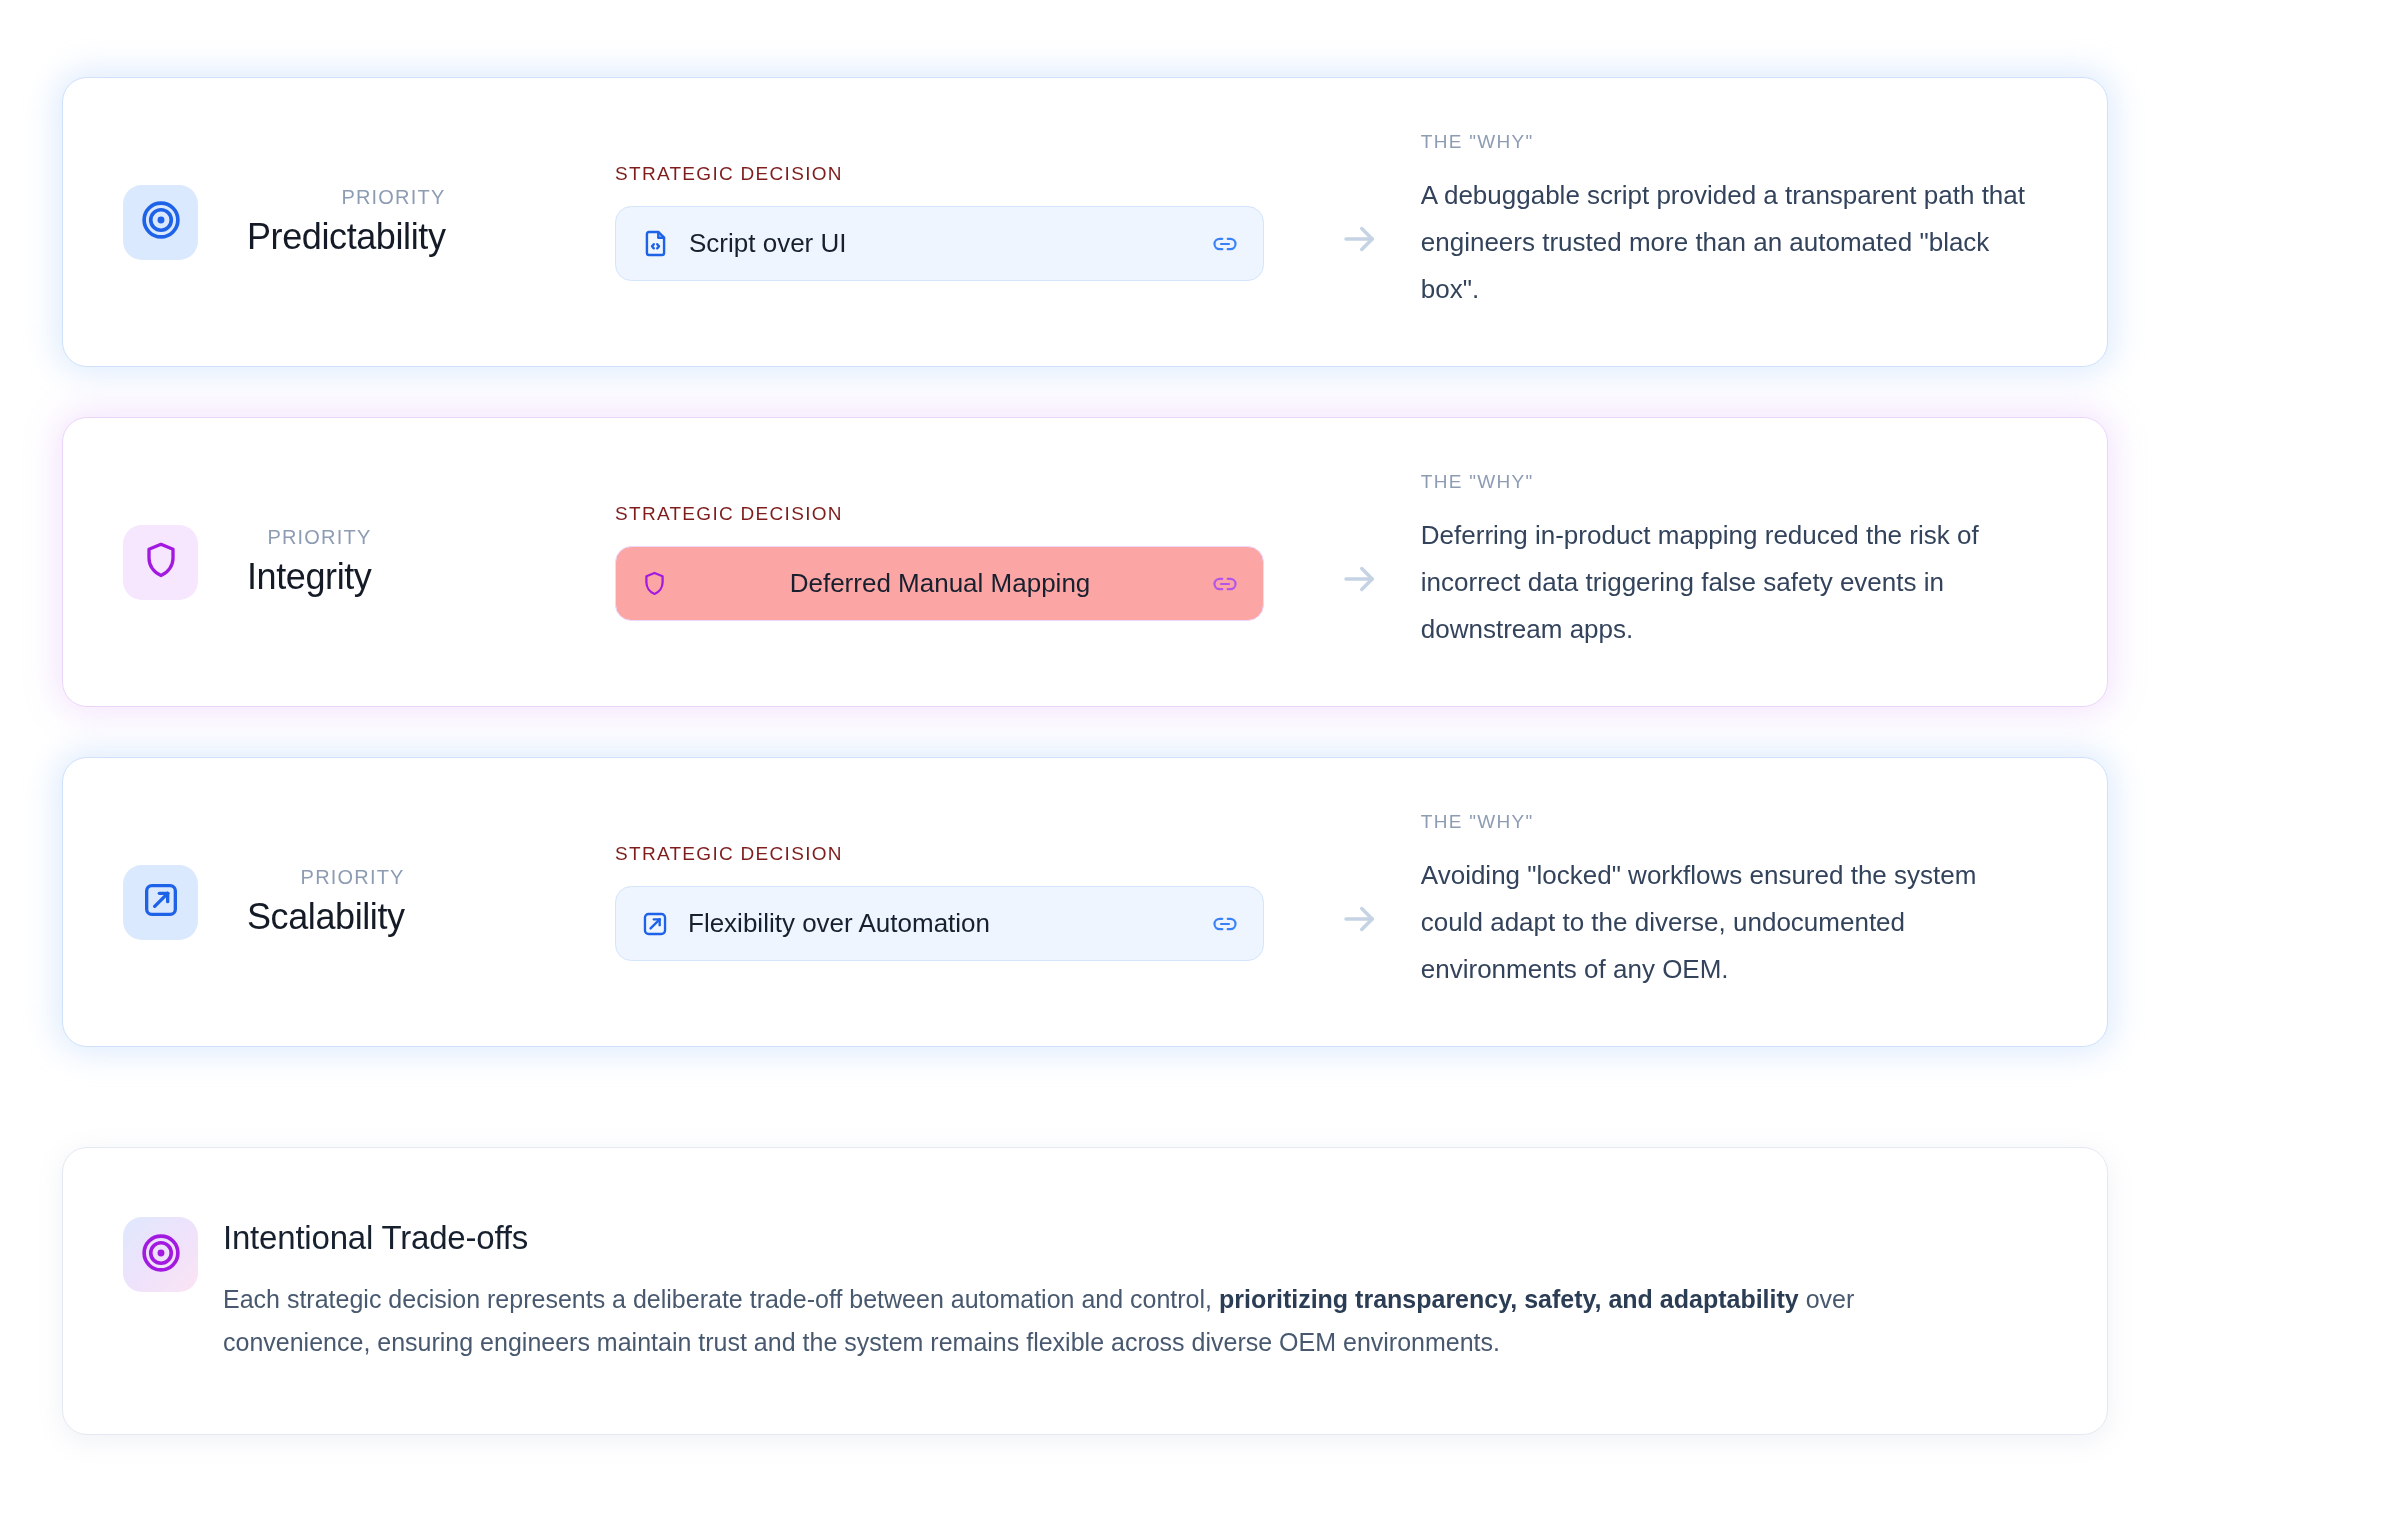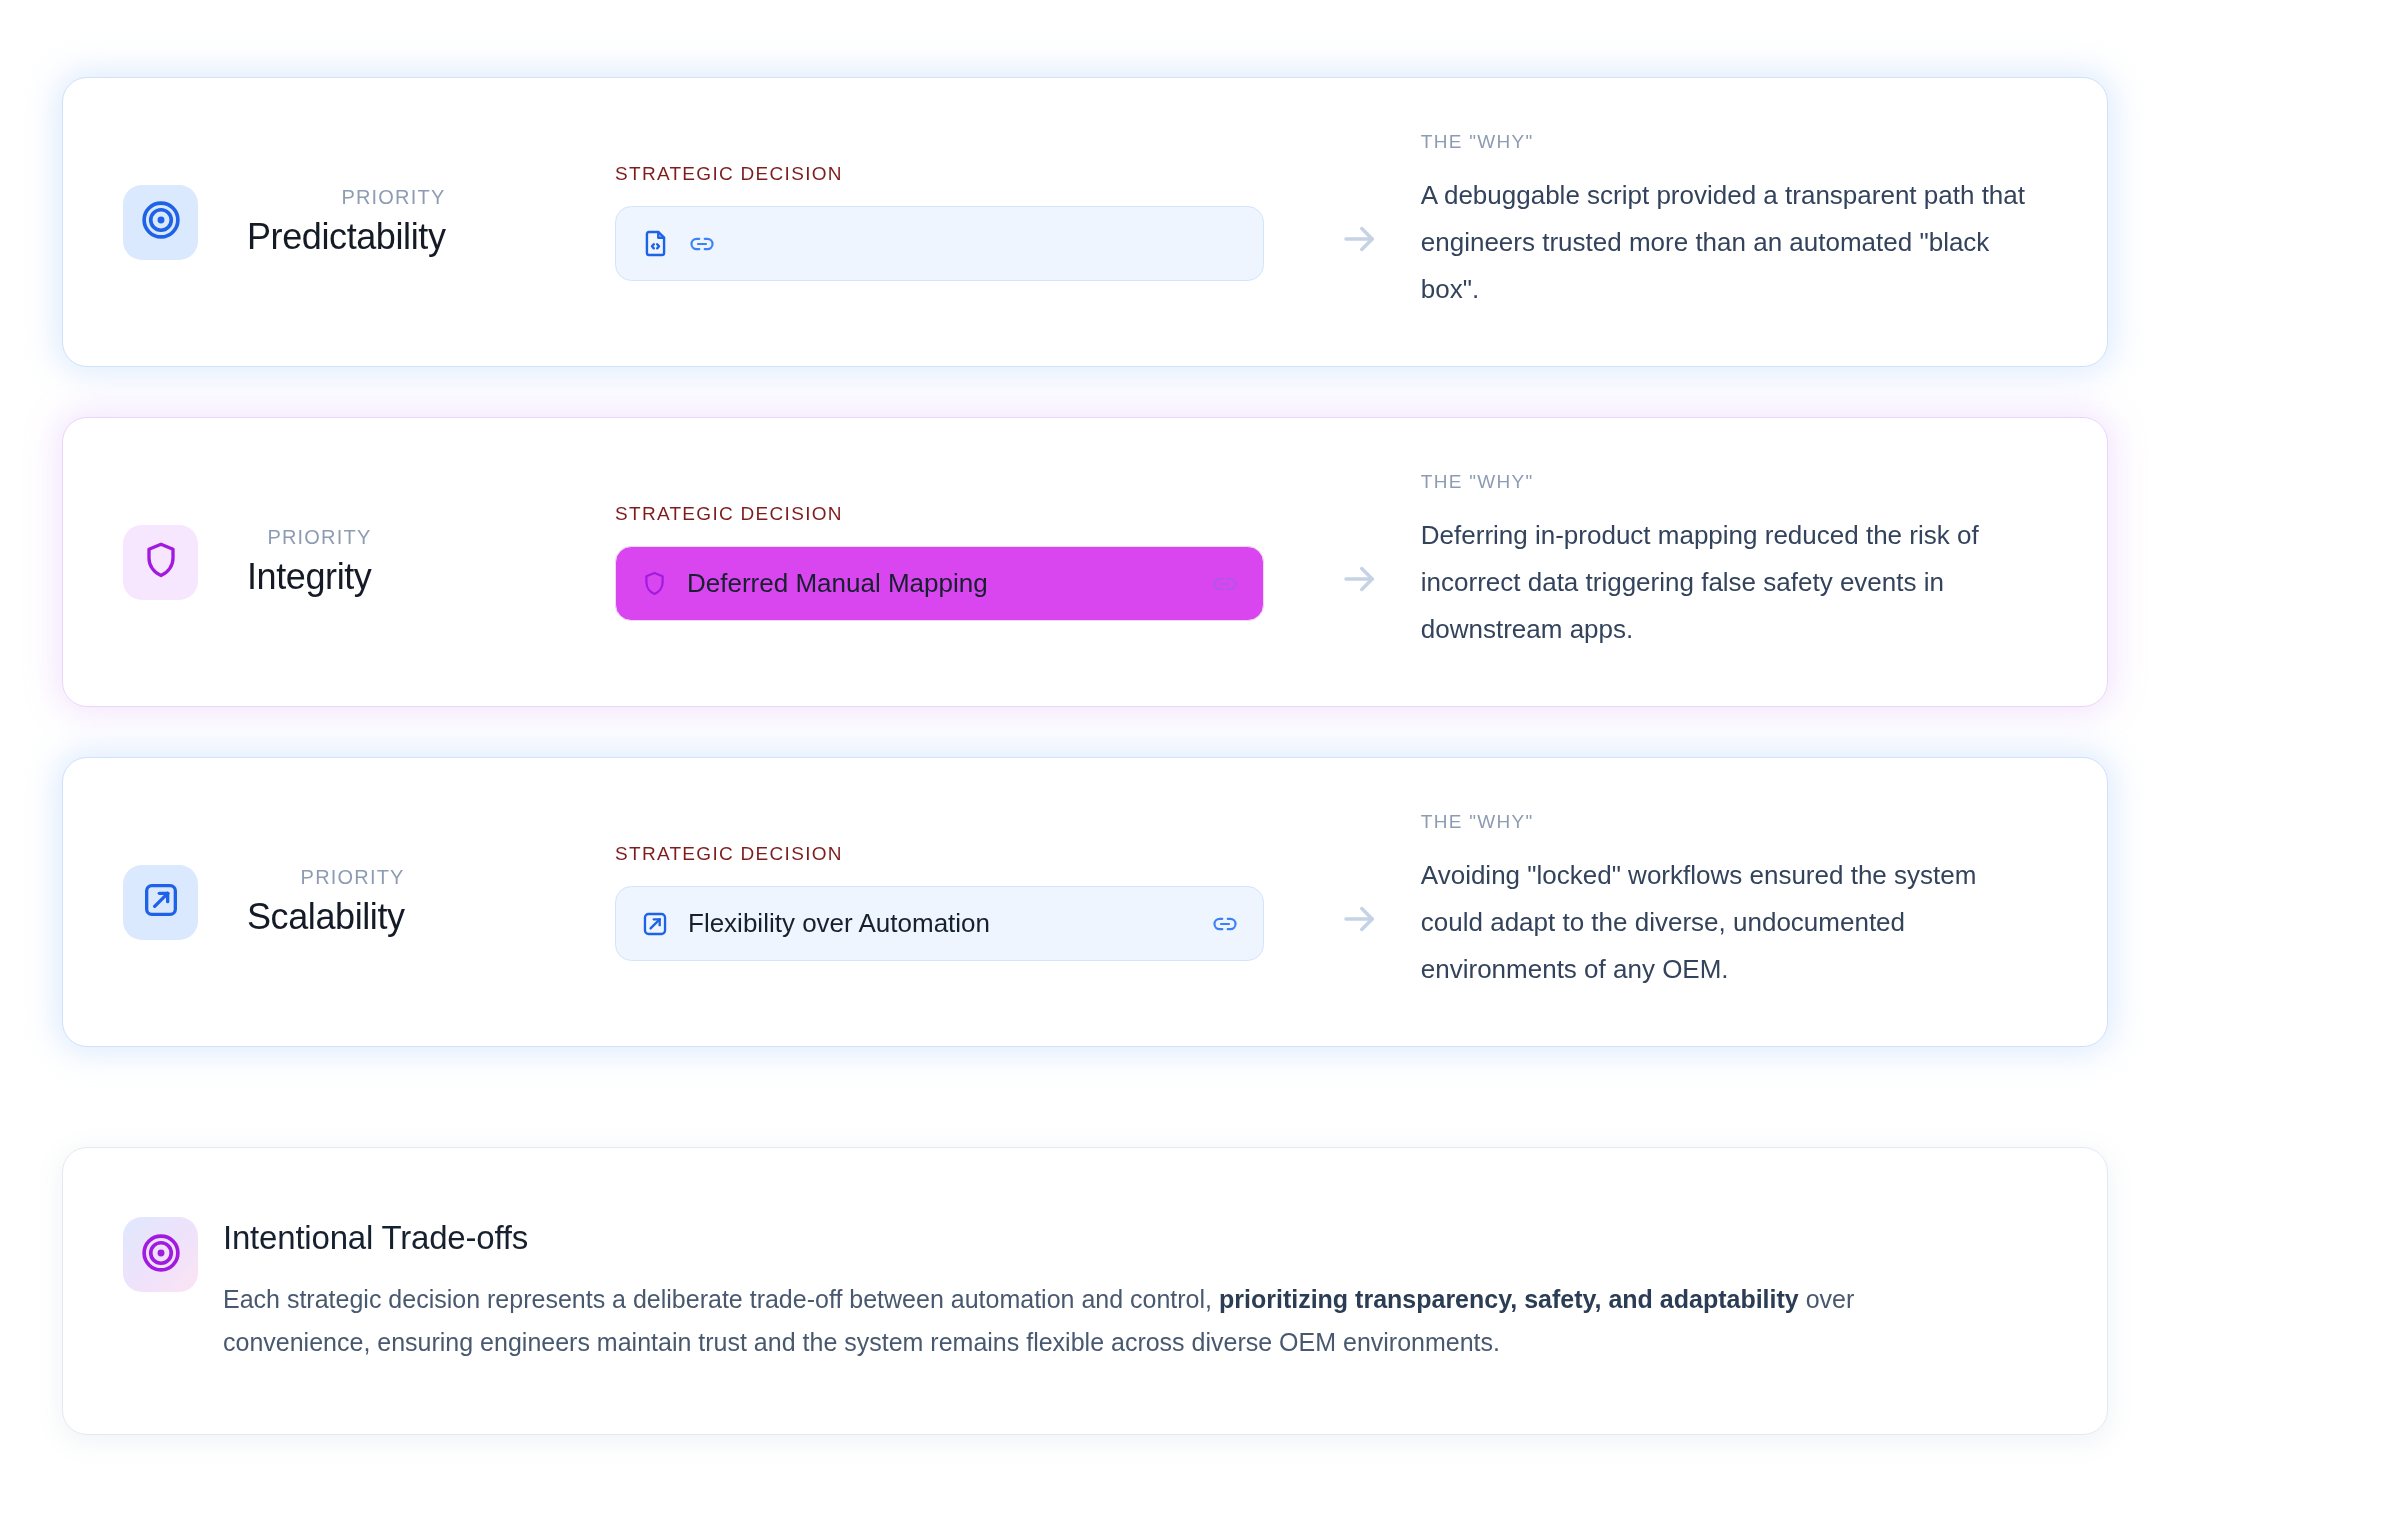--- a/index.html
+++ b/index.html
@@ -101,22 +101,23 @@
     display: flex;
     align-items: center;
     height: 75px;
     border-radius: 16.3px;
     background: #eef5fe;
     border: 1.9px solid #d3e4fb;
     padding: 0 25px 0 25px;
     gap: 19px;
   }
   .chip.purple {
-    background: #d946ef;
+    background: #fca5a5;
     border-color: #eed8fb;
+    text-align: center;
   }
   .chip-text {
     flex: 1 1 auto;
     font-size: 26px;
     color: #16202e;
   }
   .chip-ico { flex: 0 0 auto; display:flex; align-items:center; }
   .chip-link { flex: 0 0 auto; display:flex; align-items:center; }
 
   .col-arrow {
@@ -202,20 +203,21 @@
         <div class="sec-label">STRATEGIC DECISION</div>
         <div class="chip">
           <span class="chip-ico">
             <svg width="29" height="29" viewBox="0 0 24 24" fill="none" stroke="#1e62e8" stroke-width="2" stroke-linecap="round" stroke-linejoin="round">
               <path d="M14.5 2.5H6.5a1.6 1.6 0 0 0-1.6 1.6v15.8a1.6 1.6 0 0 0 1.6 1.6h11a1.6 1.6 0 0 0 1.6-1.6V7.1z"></path>
               <path d="M14.3 2.6v4.6h4.7"></path>
               <path d="M10.6 12.6 9.1 14.3l1.5 1.7"></path>
               <path d="m13.4 12.6 1.5 1.7-1.5 1.7"></path>
             </svg>
           </span>
+          <span class="chip-text">Script over UI</span>
           <span class="chip-link">
             <svg width="26" height="26" viewBox="0 0 24 24" fill="none" stroke="#3b82f6" stroke-width="2" stroke-linecap="round" stroke-linejoin="round">
               <path d="M9.5 7.2H7.1a4.8 4.8 0 0 0 0 9.6h2.4"></path>
               <path d="M14.5 7.2h2.4a4.8 4.8 0 0 1 0 9.6h-2.4"></path>
               <path d="M8.3 12h7.4"></path>
             </svg>
           </span>
         </div>
       </div>
 

